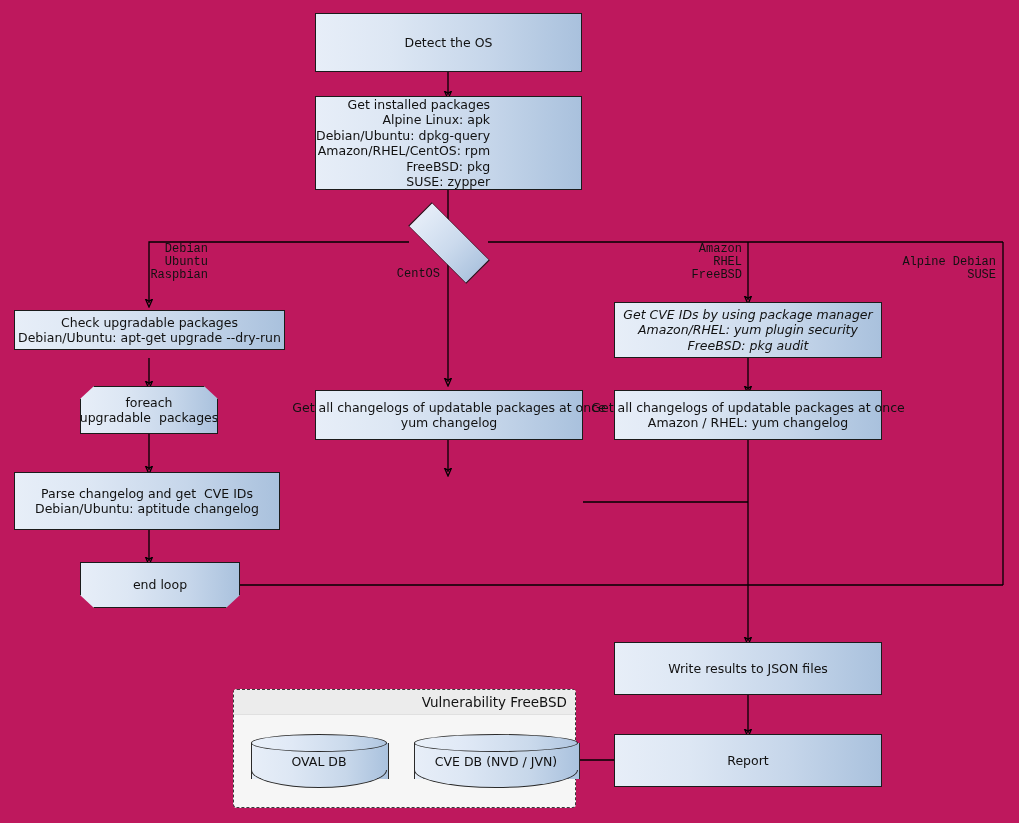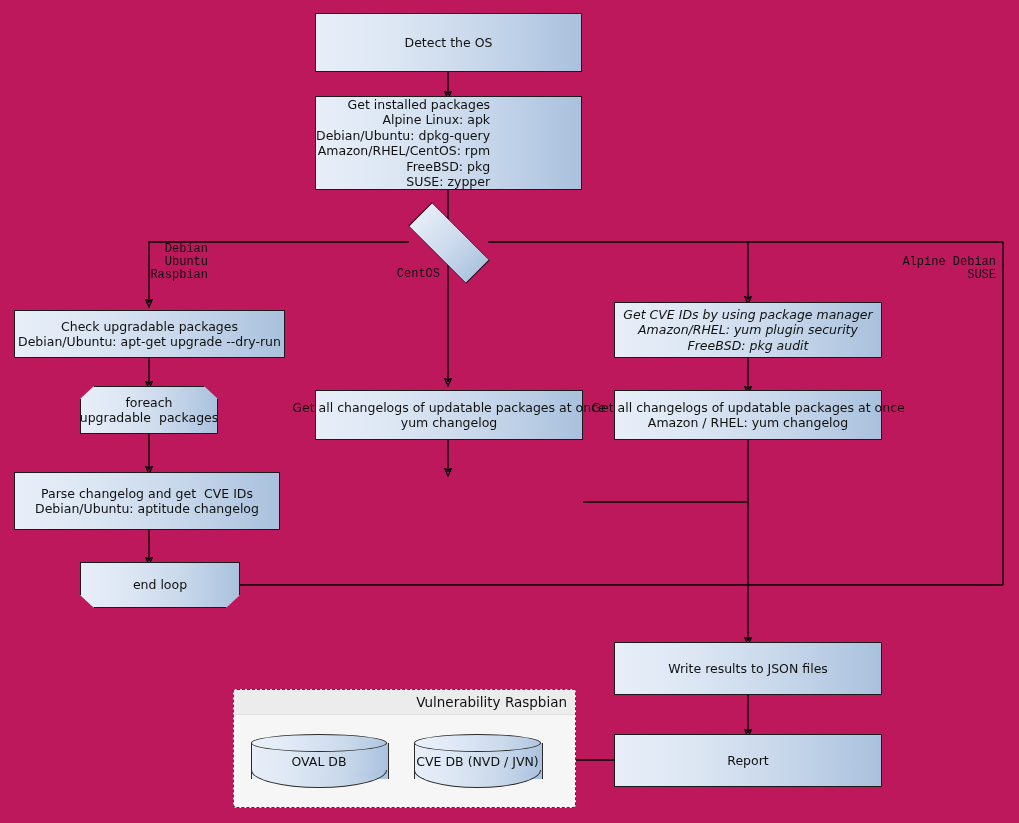--- a/index.html
+++ b/index.html
@@ -256,25 +256,28 @@
   <div class="diamond" style="left:408px; top:206px; width:80px; height:72px;">
     <div class="dshape"></div>
   </div>
 
   <div class="branch-label ra" style="left:108px; top:243px; width:100px;">Debian
 Ubuntu
 Raspbian</div>
 
   <div class="branch-label ra" style="left:348px; top:268px; width:92px;">CentOS</div>
 
+  <div class="branch-label ra" style="left:650px; top:243px; width:92px;">Amazon
+RHEL
+FreeBSD</div>
 
   <div class="branch-label ra" style="left:878px; top:256px; width:118px;">Alpine Debian
 SUSE</div>
 
-  <div class="node" style="left:14px; top:310px; width:271px; height:48px;">
+  <div class="node" style="left:14px; top:310px; width:271px; height:40px;">
     <span class="txt">Check upgradable packages
 Debian/Ubuntu: apt-get upgrade --dry-run</span>
   </div>
 
   <div class="node loop-start" style="left:80px; top:386px; width:138px; height:48px;">
     <div class="inner"></div>
     <span class="txt">foreach
 upgradable  packages</span>
   </div>
 
@@ -307,30 +310,30 @@
 
   <div class="node" style="left:614px; top:642px; width:268px; height:53px;">
     <span class="txt">Write results to JSON files</span>
   </div>
 
   <div class="node" style="left:614px; top:734px; width:268px; height:53px;">
     <span class="txt">Report</span>
   </div>
 
   <div class="db-group" style="left:233px; top:689px; width:343px; height:119px;">
-    <div class="db-group-title">Vulnerability Raspbian</div>
+    <div class="db-group-title">Vulnerability FreeBSD</div>
 
     <div class="cylinder" style="left:17px; top:44px; width:136px; height:54px;">
       <div class="cyl-body"></div>
       <div class="cyl-bottom"></div>
       <div class="cyl-top"></div>
       <div class="cyl-label">OVAL DB</div>
     </div>
 
-    <div class="cylinder" style="left:180px; top:44px; width:127px; height:54px;">
+    <div class="cylinder" style="left:180px; top:44px; width:164px; height:54px;">
       <div class="cyl-body"></div>
       <div class="cyl-bottom"></div>
       <div class="cyl-top"></div>
       <div class="cyl-label">CVE DB (NVD / JVN)</div>
     </div>
   </div>
 
 </div>
 
 </body></html>

